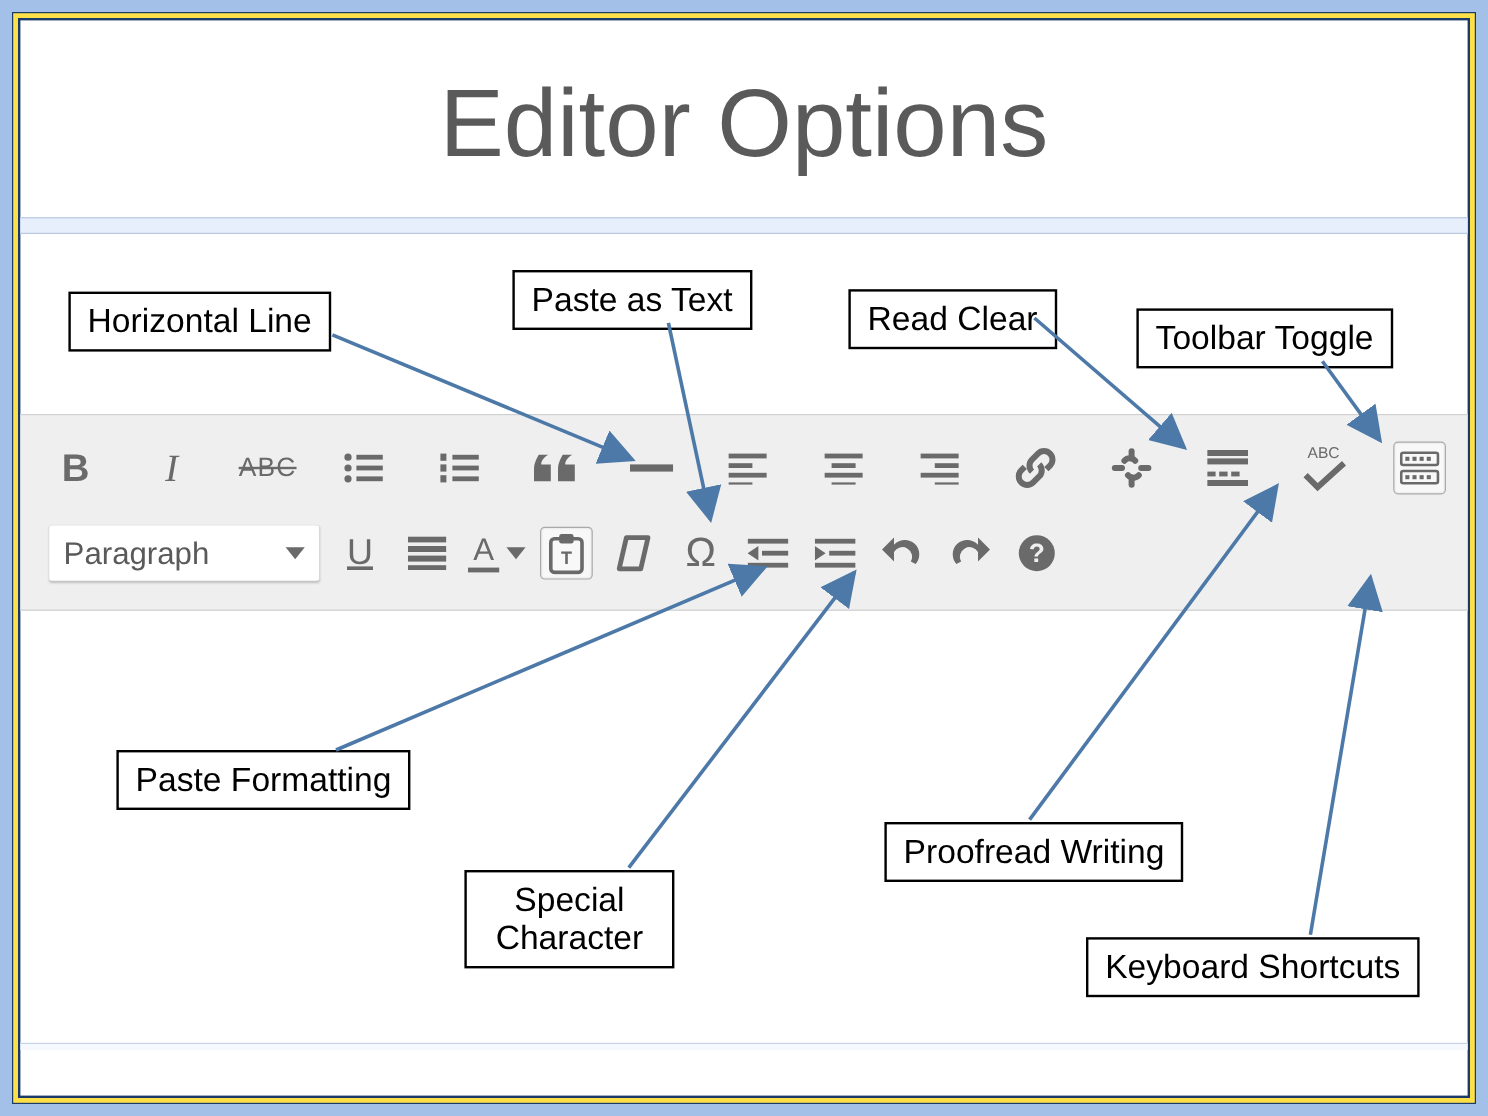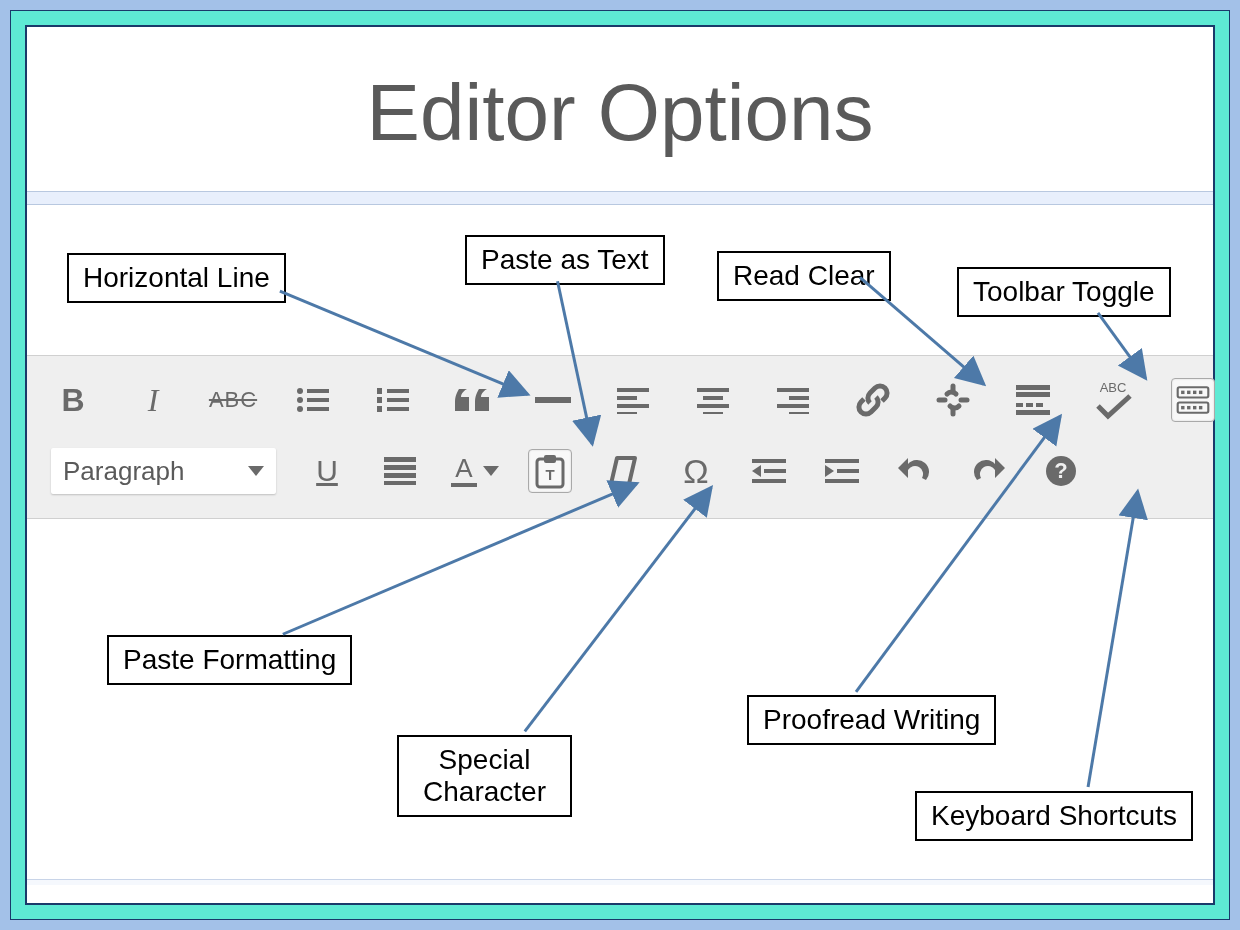--- a/index.html
+++ b/index.html
@@ -6,23 +6,23 @@
 body {
   width: 1240px;
   height: 930px;
   background: #a3c1e8;
   font-family: Arial, Helvetica, sans-serif;
   padding: 10px;
 }
 .outer-frame {
   width: 100%;
   height: 100%;
-  background: #5eead4;
+  background: #fde047;
   border: 1px solid #1a3a6a;
-  padding: 14px;
+  padding: 4px;
 }
 .inner-frame {
   width: 100%;
   height: 100%;
   border: 2px solid #1a3a6a;
   position: relative;
   background: #fff;
 }
 .title {
   font-size: 80px;
@@ -48,21 +48,21 @@
   border-top: 1px solid #d0d0d0;
   border-bottom: 1px solid #d0d0d0;
   padding: 16px 24px 18px 24px;
 }
 .toolbar-row {
   display: flex;
   align-items: center;
   gap: 36px;
   padding: 6px 0;
 }
-.toolbar-row + .toolbar-row { margin-top: 14px; gap: 29px; }
+.toolbar-row + .toolbar-row { margin-top: 14px; gap: 12px; }
 .tb-btn {
   display: inline-flex;
   align-items: center;
   justify-content: center;
   min-width: 44px;
   height: 44px;
   color: #6a6a6a;
   cursor: pointer;
   border-radius: 4px;
 }
@@ -337,21 +337,21 @@
                 <path d="M6 24 A12 12 0 0 1 24 8 L24 2 L34 12 L24 22 L24 14 A7 7 0 0 0 10 22 Z" fill="#6a6a6a"></path>
               </svg>
           </span>
           <span class="tb-btn">
             <span style="display:inline-flex;align-items:center;justify-content:center;width:30px;height:30px;border-radius:50%;background:#6a6a6a;color:#efefef;font-size:22px;font-weight:700">?</span>
           </span>
         </div>
       </div>
 
       <div class="callout" style="left:40px; top:48px">Horizontal Line</div>
-      <div class="callout" style="left:438px; top:30px">Paste as Text</div>
+      <div class="callout" style="left:410px; top:30px">Paste as Text</div>
       <div class="callout" style="left:690px; top:46px">Read Clear</div>
       <div class="callout" style="left:930px; top:62px">Toolbar Toggle</div>
       <div class="callout" style="left:80px; top:430px">Paste Formatting</div>
       <div class="callout multi" style="left:370px; top:530px; width:175px">Special<br>Character</div>
       <div class="callout" style="left:720px; top:490px">Proofread Writing</div>
       <div class="callout" style="left:888px; top:586px">Keyboard Shortcuts</div>
 
       <svg class="arrows" viewBox="0 0 1196 680">
         <defs>
           <marker id="ah" markerWidth="12" markerHeight="12" refX="9" refY="5" orient="auto">

